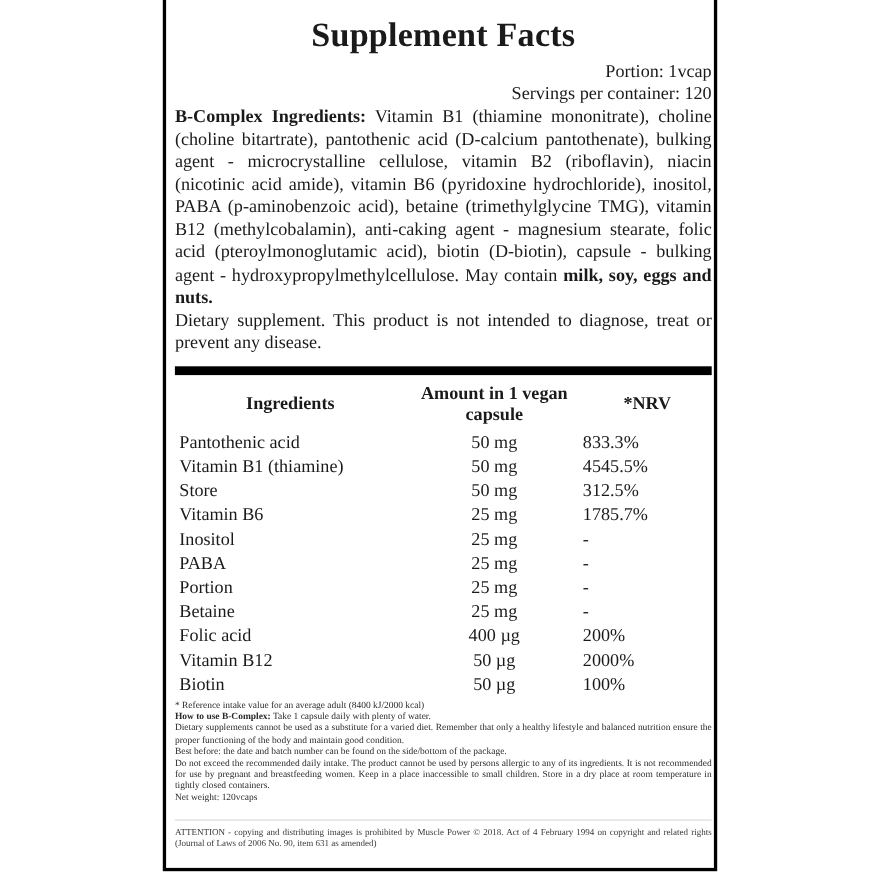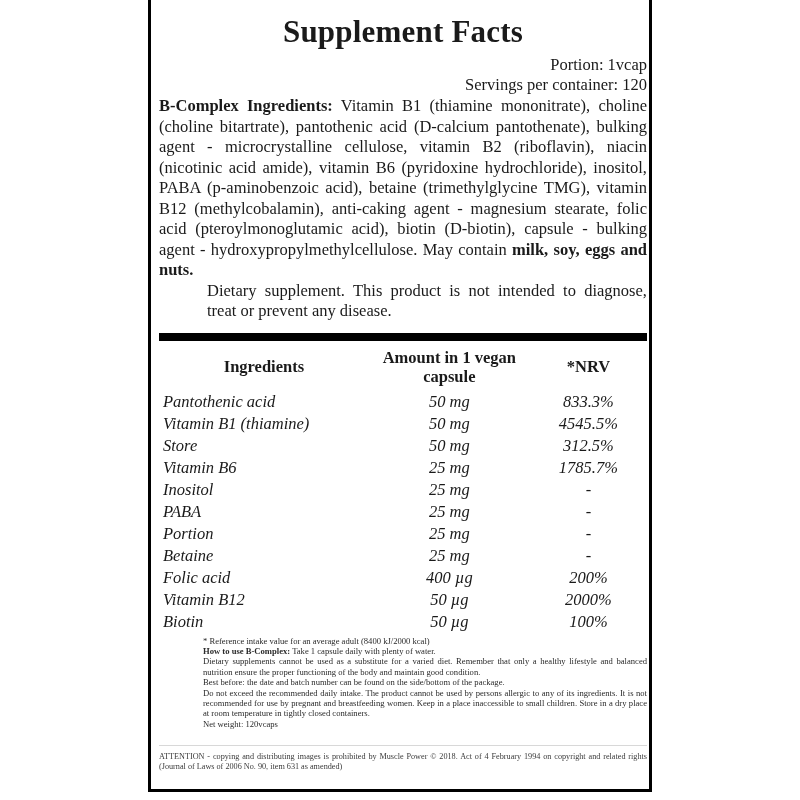--- a/index.html
+++ b/index.html
@@ -58,21 +58,20 @@
     text-justify: inter-word;
     margin-top: 1px;
   }
   #ingredients-paragraph b { font-weight: bold; }
 
   #disclaimer-paragraph {
     font-size: 16.5px;
     line-height: 20.5px;
     text-align: justify;
     text-justify: inter-word;
-    margin-left: 48px;
   }
 
   #black-bar {
     height: 8px;
     background: #000000;
     margin: 11px 0 0 0;
     width: 100%;
   }
 
   table#facts-table {
@@ -87,36 +86,34 @@
     line-height: 19px;
     text-align: center;
     padding: 3px 0 5px 0;
     vertical-align: middle;
     margin-top: 32px;
   }
   table#facts-table td {
     padding: 1px 0;
     line-height: 20px;
     vertical-align: middle;
-    font-style: italic;
   }
   .col-ing { width: 43%; text-align: left; padding-left: 4px !important; }
   .col-amt { width: 33%; text-align: center; }
-  .col-nrv { width: 24%; text-align: center; }
+  .col-nrv { width: 24%; text-align: left; }
   th.col-ing { text-align: center; padding-left: 0 !important; }
 
   #fineprint {
     font-size: 8.6px;
     line-height: 10.4px;
     text-align: justify;
     text-justify: inter-word;
     margin-top: 3px;
     color: #2a2a2a;
     font-family: "Liberation Serif", "DejaVu Serif", serif;
-    margin-left: 44px;
   }
   #fineprint .fp-line { display: block; }
   #fineprint b { font-weight: bold; }
 
   #attention-sep {
     border-top: 1px solid #d8d8d8;
     margin: 16px 0 6px 0;
   }
   #attention-text {
     font-size: 8.2px;

